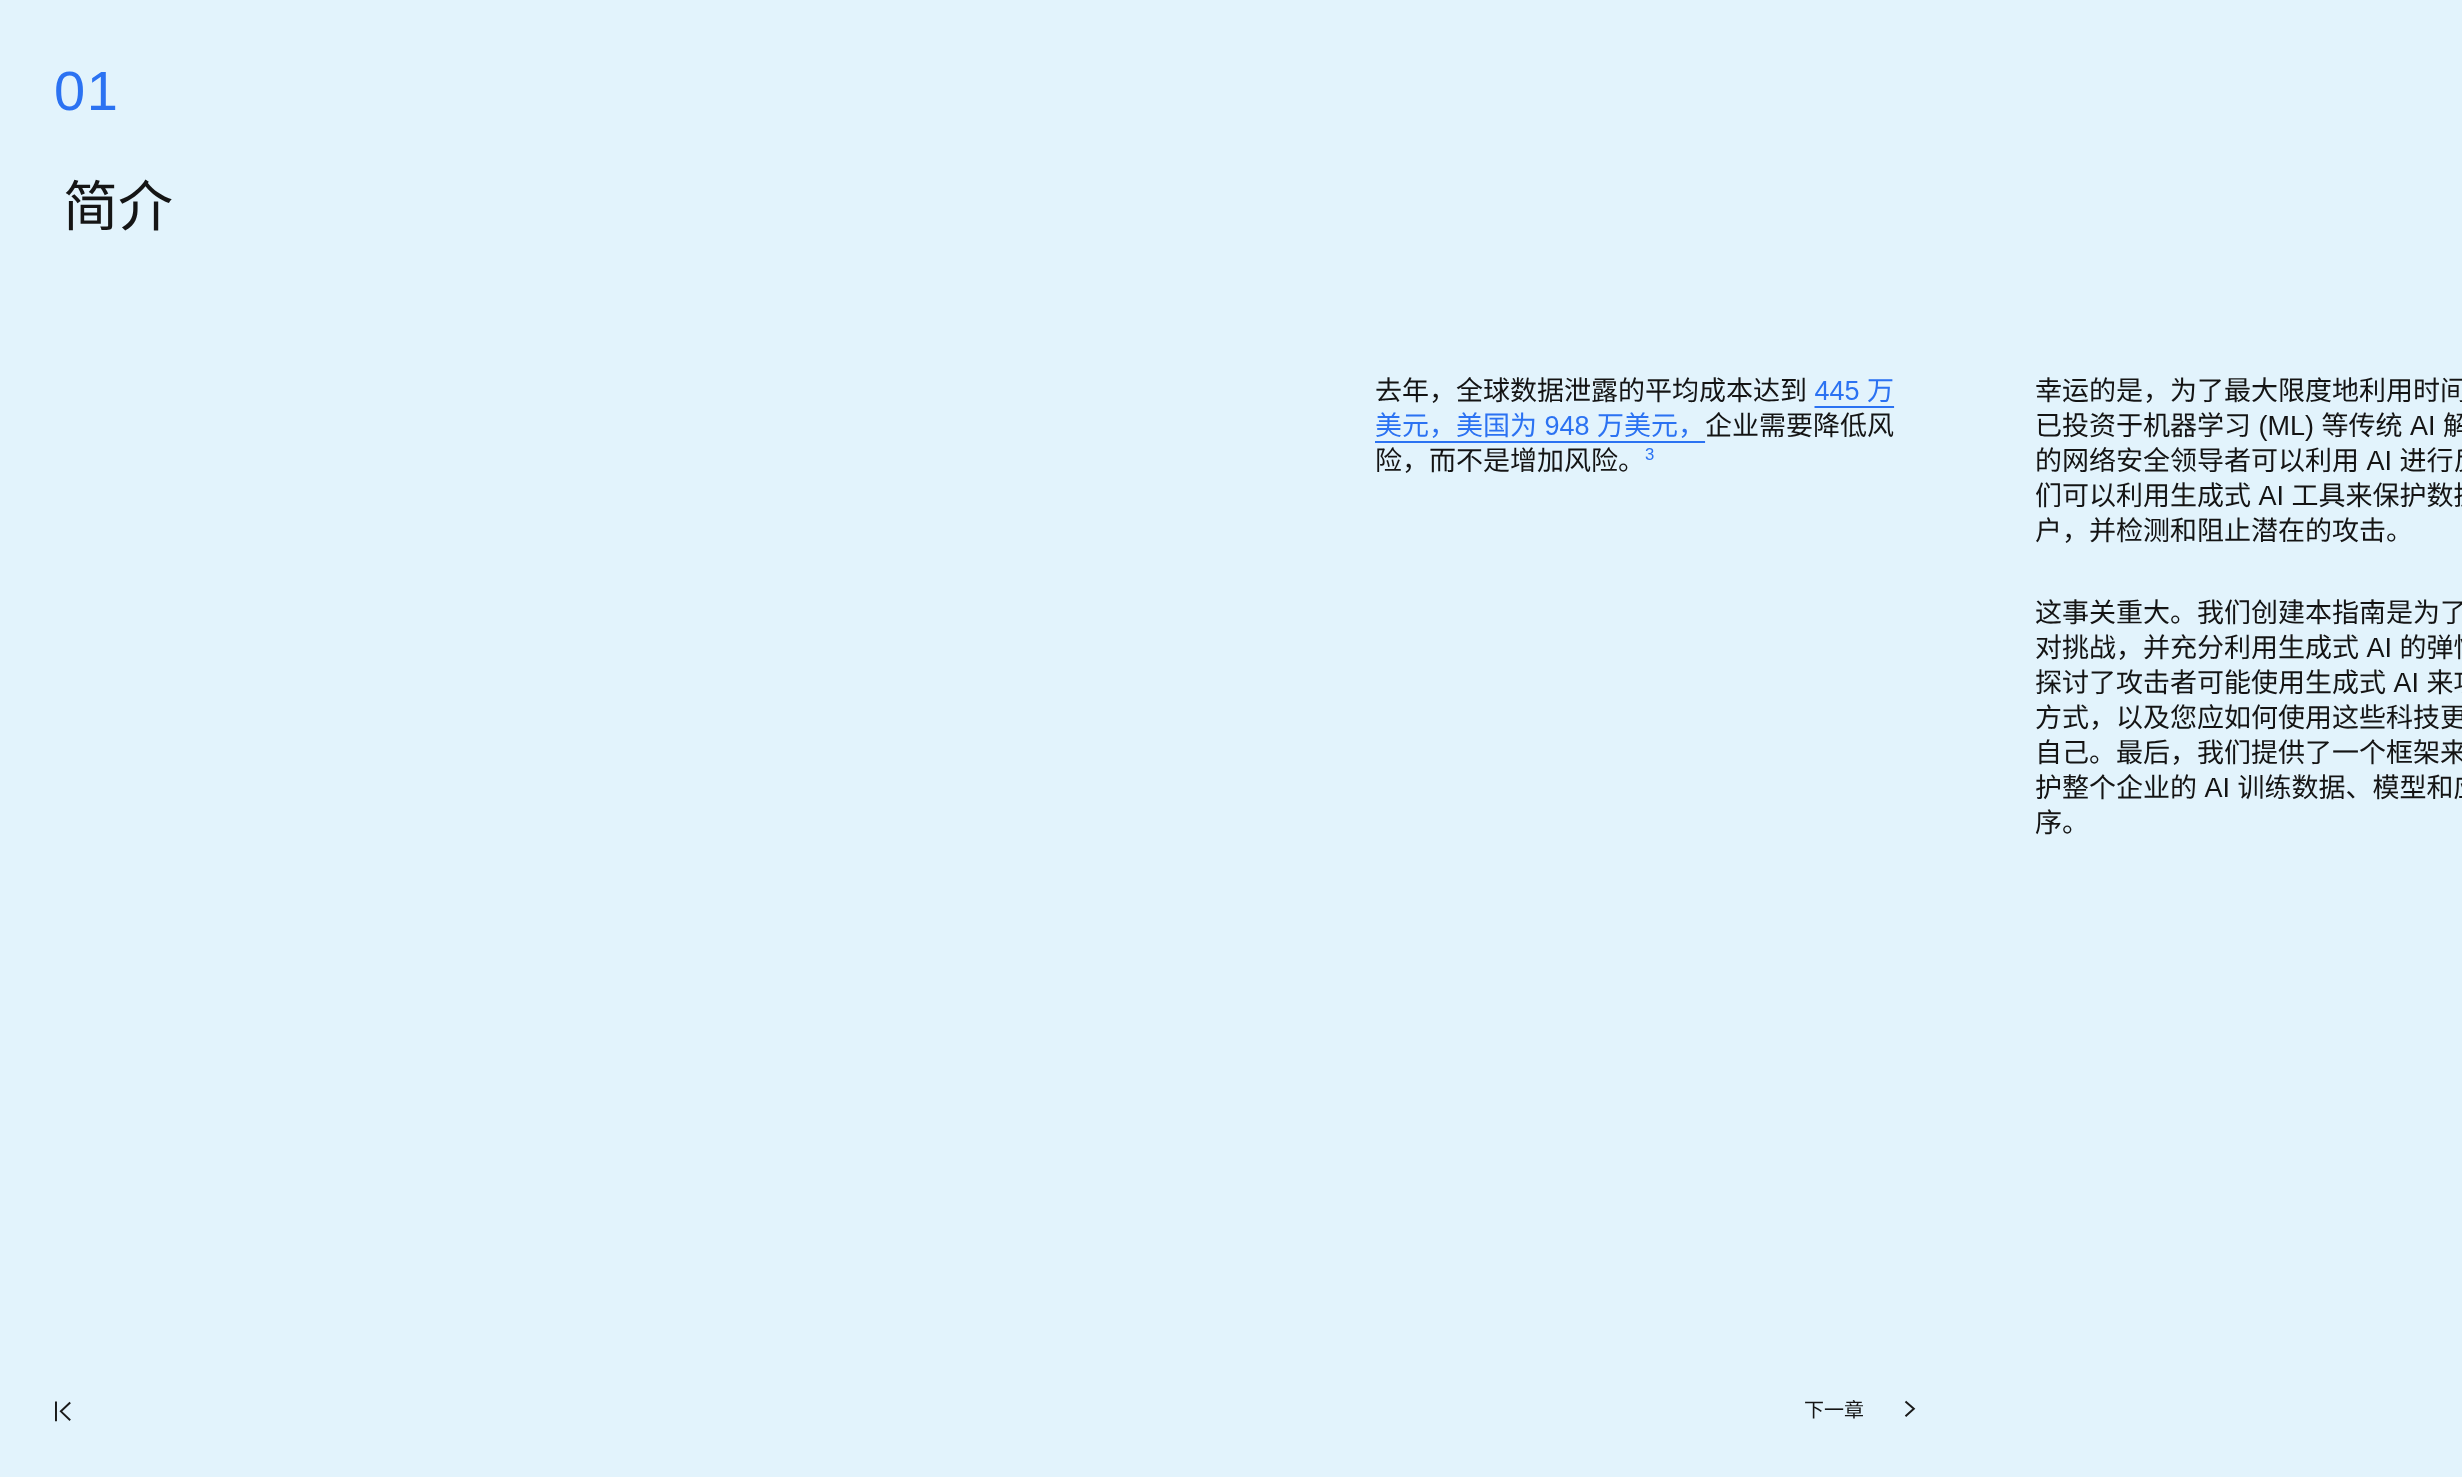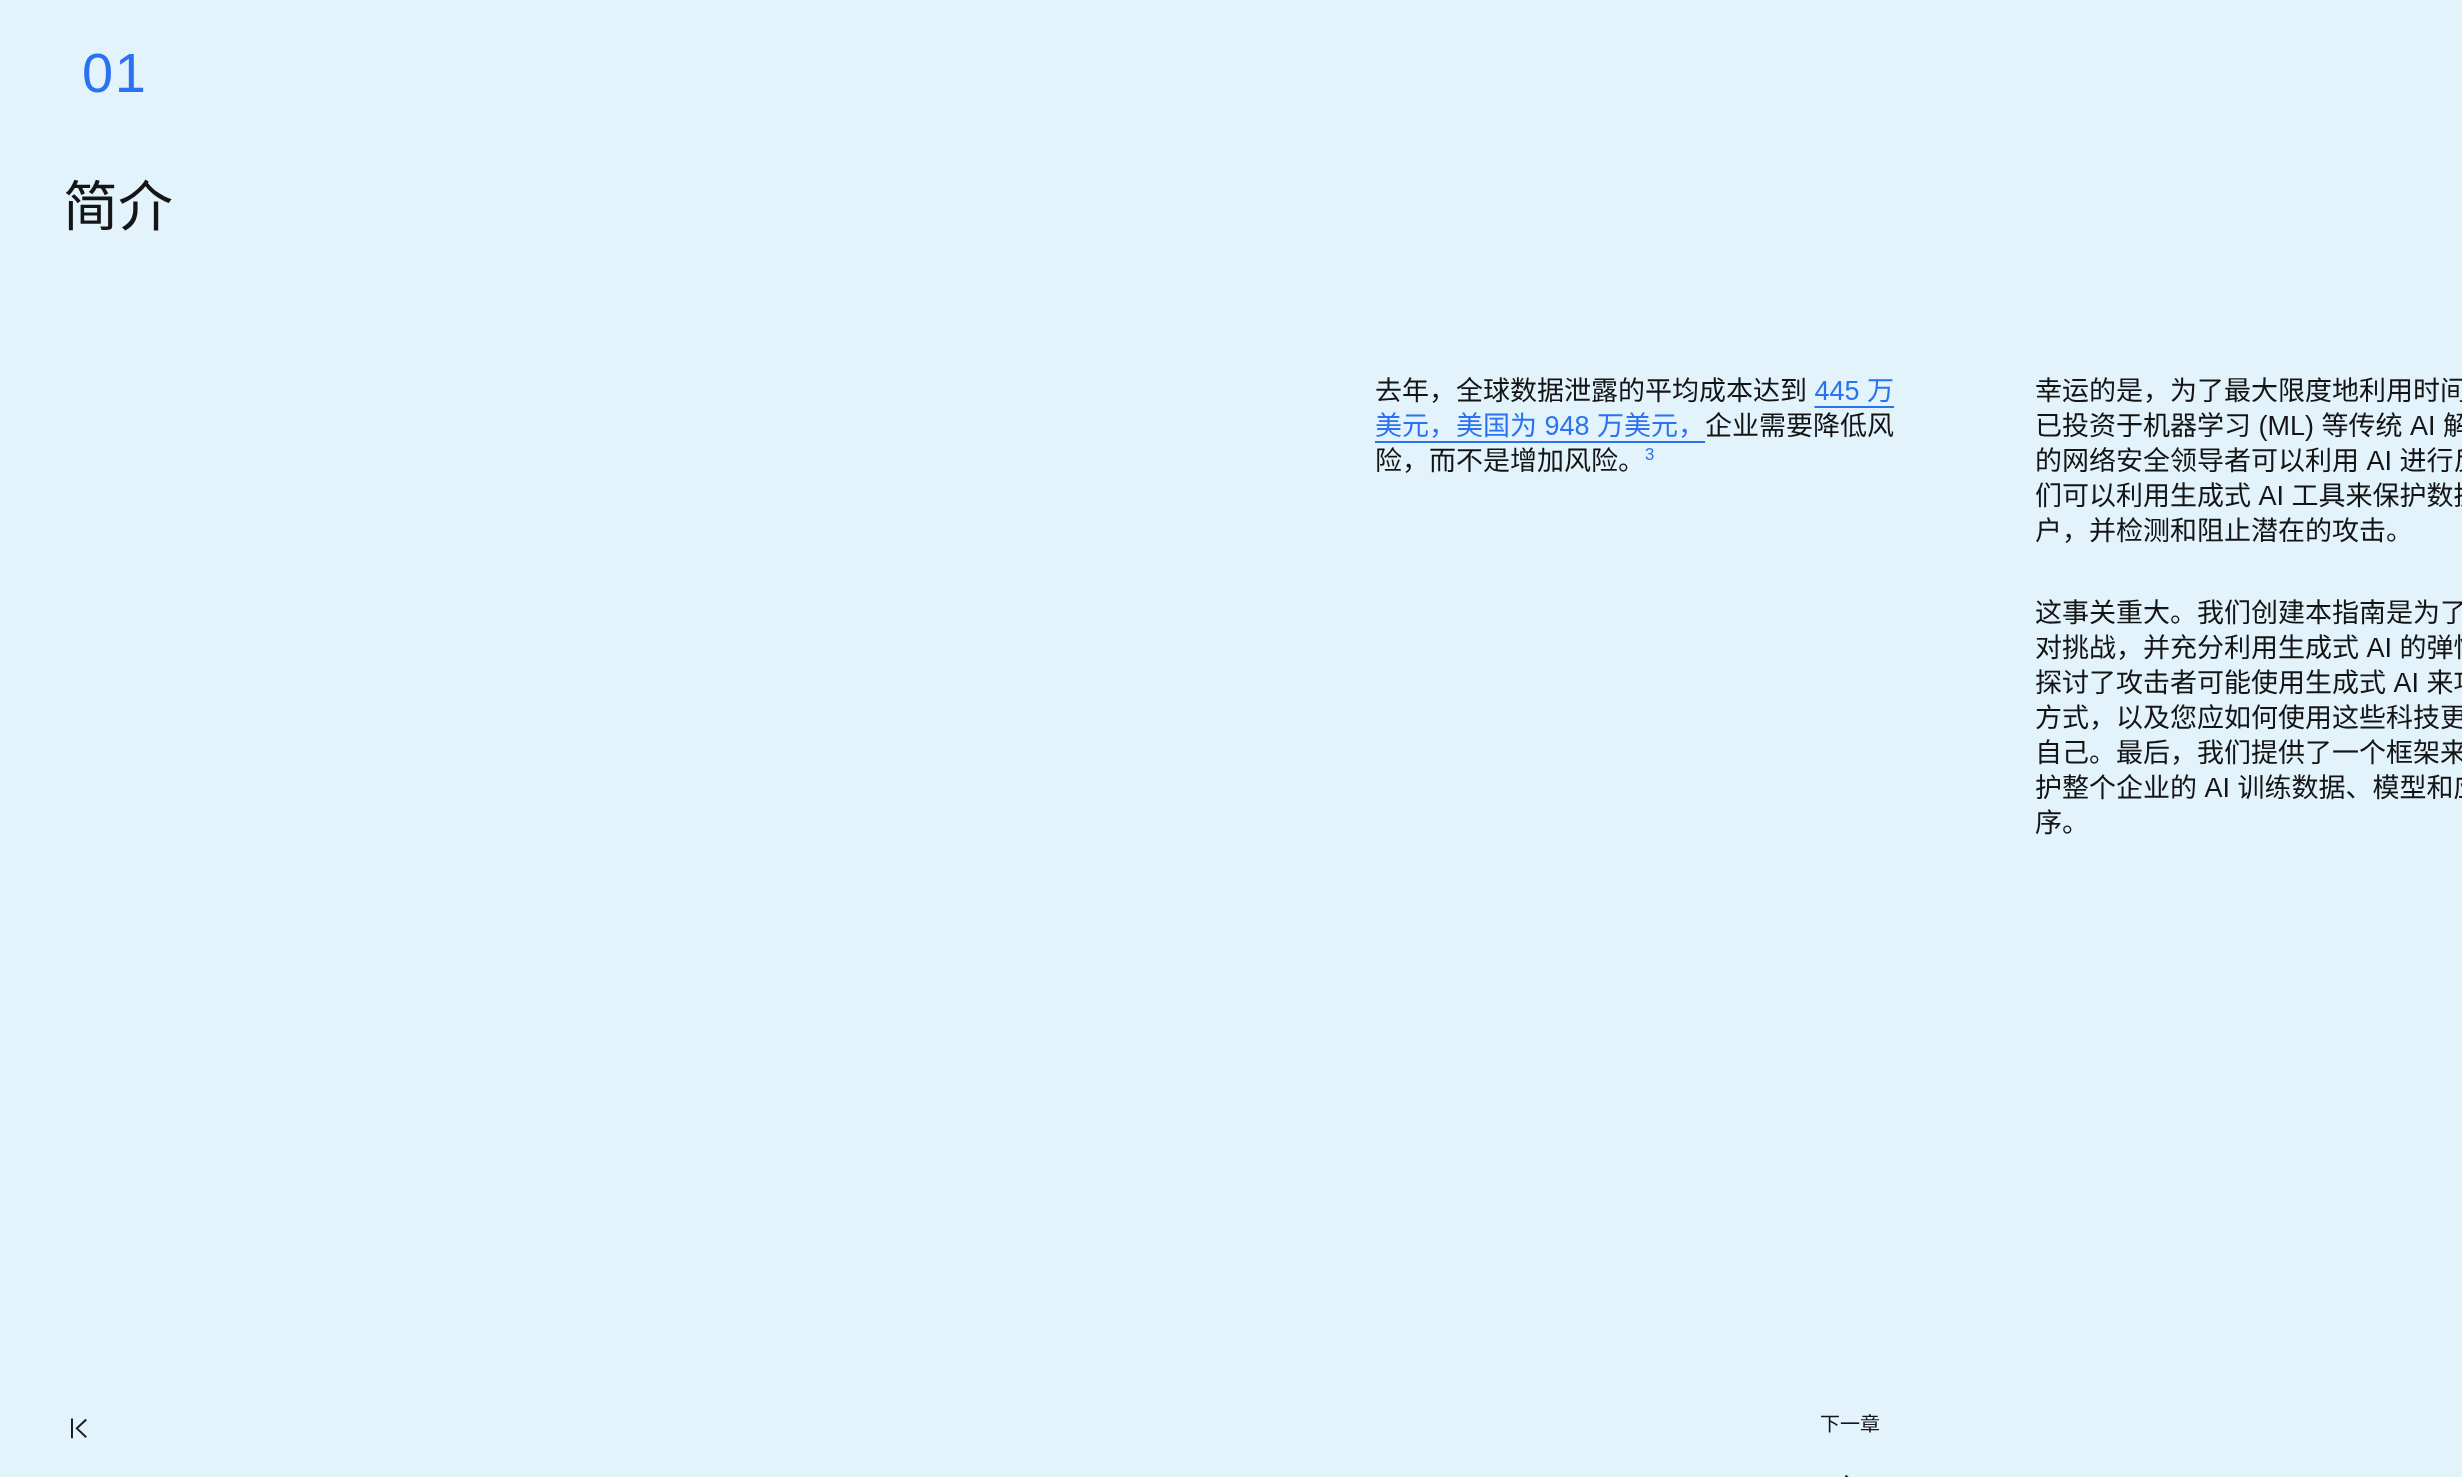--- a/index.html
+++ b/index.html
@@ -14,27 +14,26 @@
     height: 1477px;
     background: #e2f3fc;
     font-family: "Liberation Sans", sans-serif;
     color: #141414;
     overflow: hidden;
   }
   
   .section-number {
     position: absolute;
     left: 54px;
-    top: 45px;
+    top: 63px;
     font-size: 56px;
     font-weight: 300;
     letter-spacing: 1.5px;
     line-height: 1;
     color: #2b72f2;
-    margin-left: 28px;
   }
   .page-title {
     position: absolute;
     left: 51px;
     top: 168px;
     margin: 12px;
     font-size: 55px;
     font-weight: 400;
     line-height: 1;
     color: #151515;
@@ -82,25 +81,24 @@
     cursor: pointer;
   }
   
   .nav-button {
     position: absolute;
     display: flex;
     align-items: center;
     background: none;
     border: none;
     padding: 0;
-    margin: 16px;
+    margin: 0;
     cursor: pointer;
     font-family: "Liberation Sans", sans-serif;
     color: #141414;
-    flex-direction: column;
   }
   .skip-button { left: 55px; top: 1402px; height: 21.7px; }
   .next-button { left: 1804px; top: 1398px; height: 24.6px; gap: 40px; }
   .next-label  { font-size: 20px; line-height: 1; color: #141414; }
   .icon-stroke {
     stroke: #1a1a1a;
     stroke-width: 4;
     fill: none;
     stroke-linecap: butt;
     stroke-linejoin: miter;

